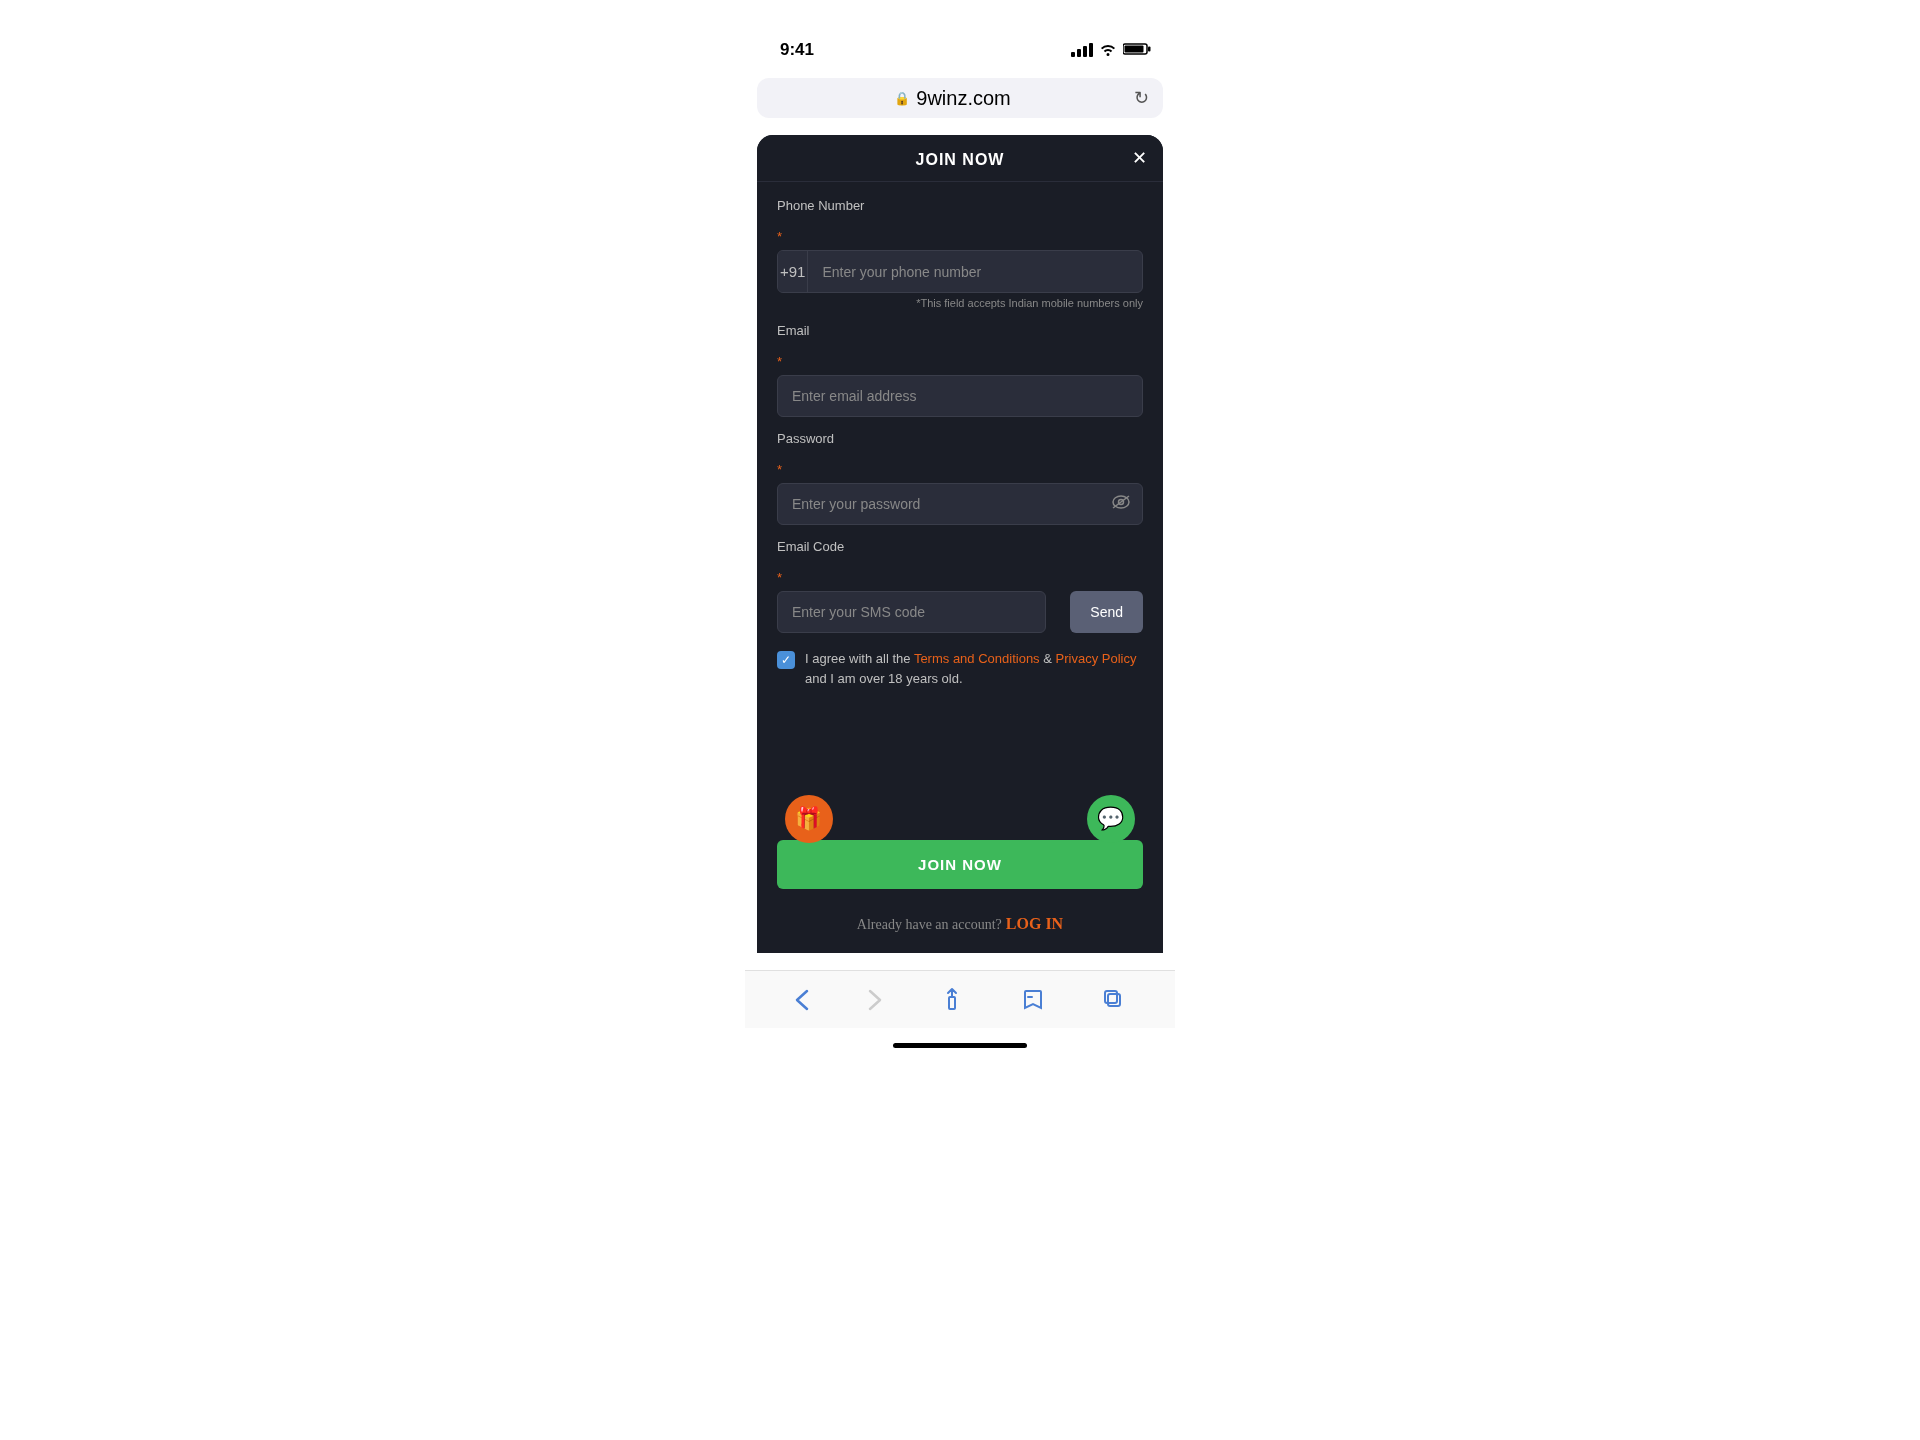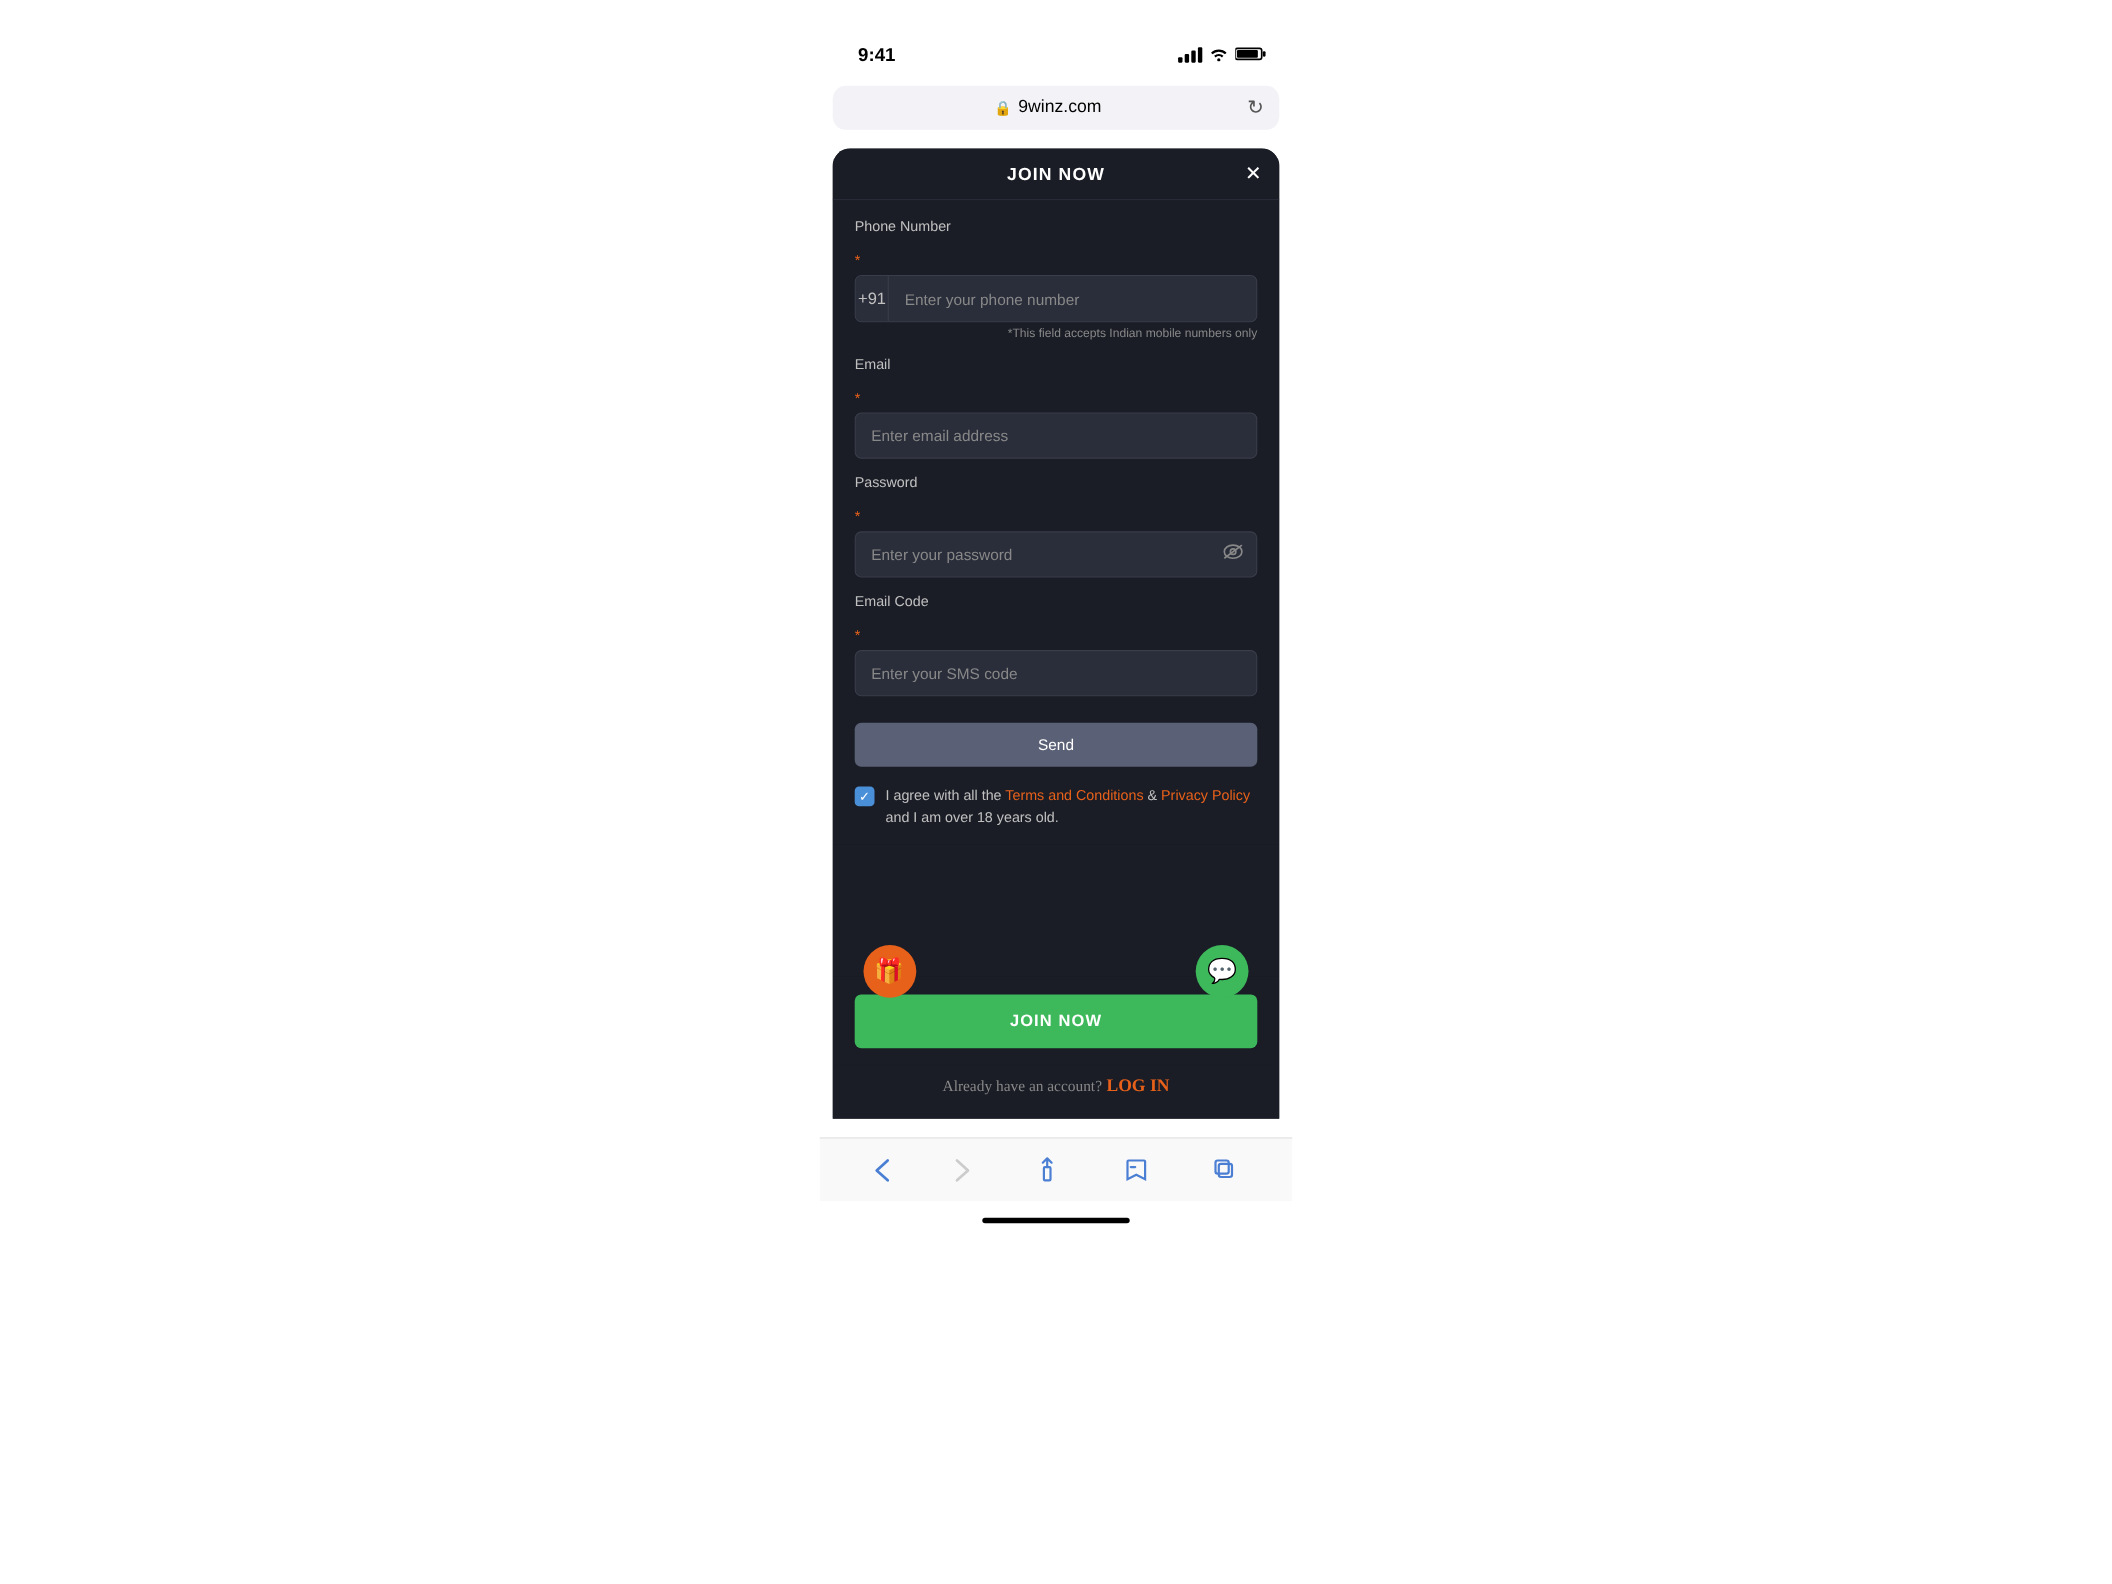--- a/index.html
+++ b/index.html
@@ -71,21 +71,21 @@
       align-items: center;
       gap: 6px;
       flex: 1;
       justify-content: center;
     }
     .lock-icon {
       font-size: 13px;
       color: #555;
     }
     .url-text {
-      font-size: 16px;
+      font-size: 20px;
       color: #000;
     }
     .refresh-icon {
       font-size: 18px;
       color: #555;
     }
 
     
     .modal-overlay {
       background: #1a1d26;
@@ -216,21 +216,20 @@
       transform: translateY(-50%);
       color: #888;
       font-size: 16px;
       cursor: pointer;
     }
 
     
     .sms-row {
       display: flex;
       gap: 24px;
-      flex-direction: column;
     }
     .sms-input {
       flex: 1;
       background: #2a2d3a;
       border: 1px solid #3a3d4a;
       border-radius: 6px;
       color: #888;
       font-size: 14px;
       padding: 12px 14px;
       outline: none;

